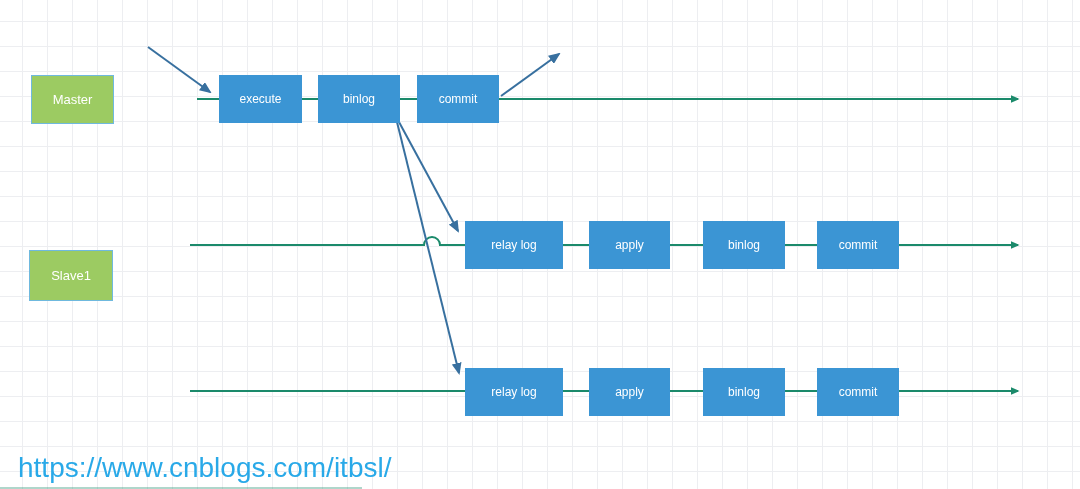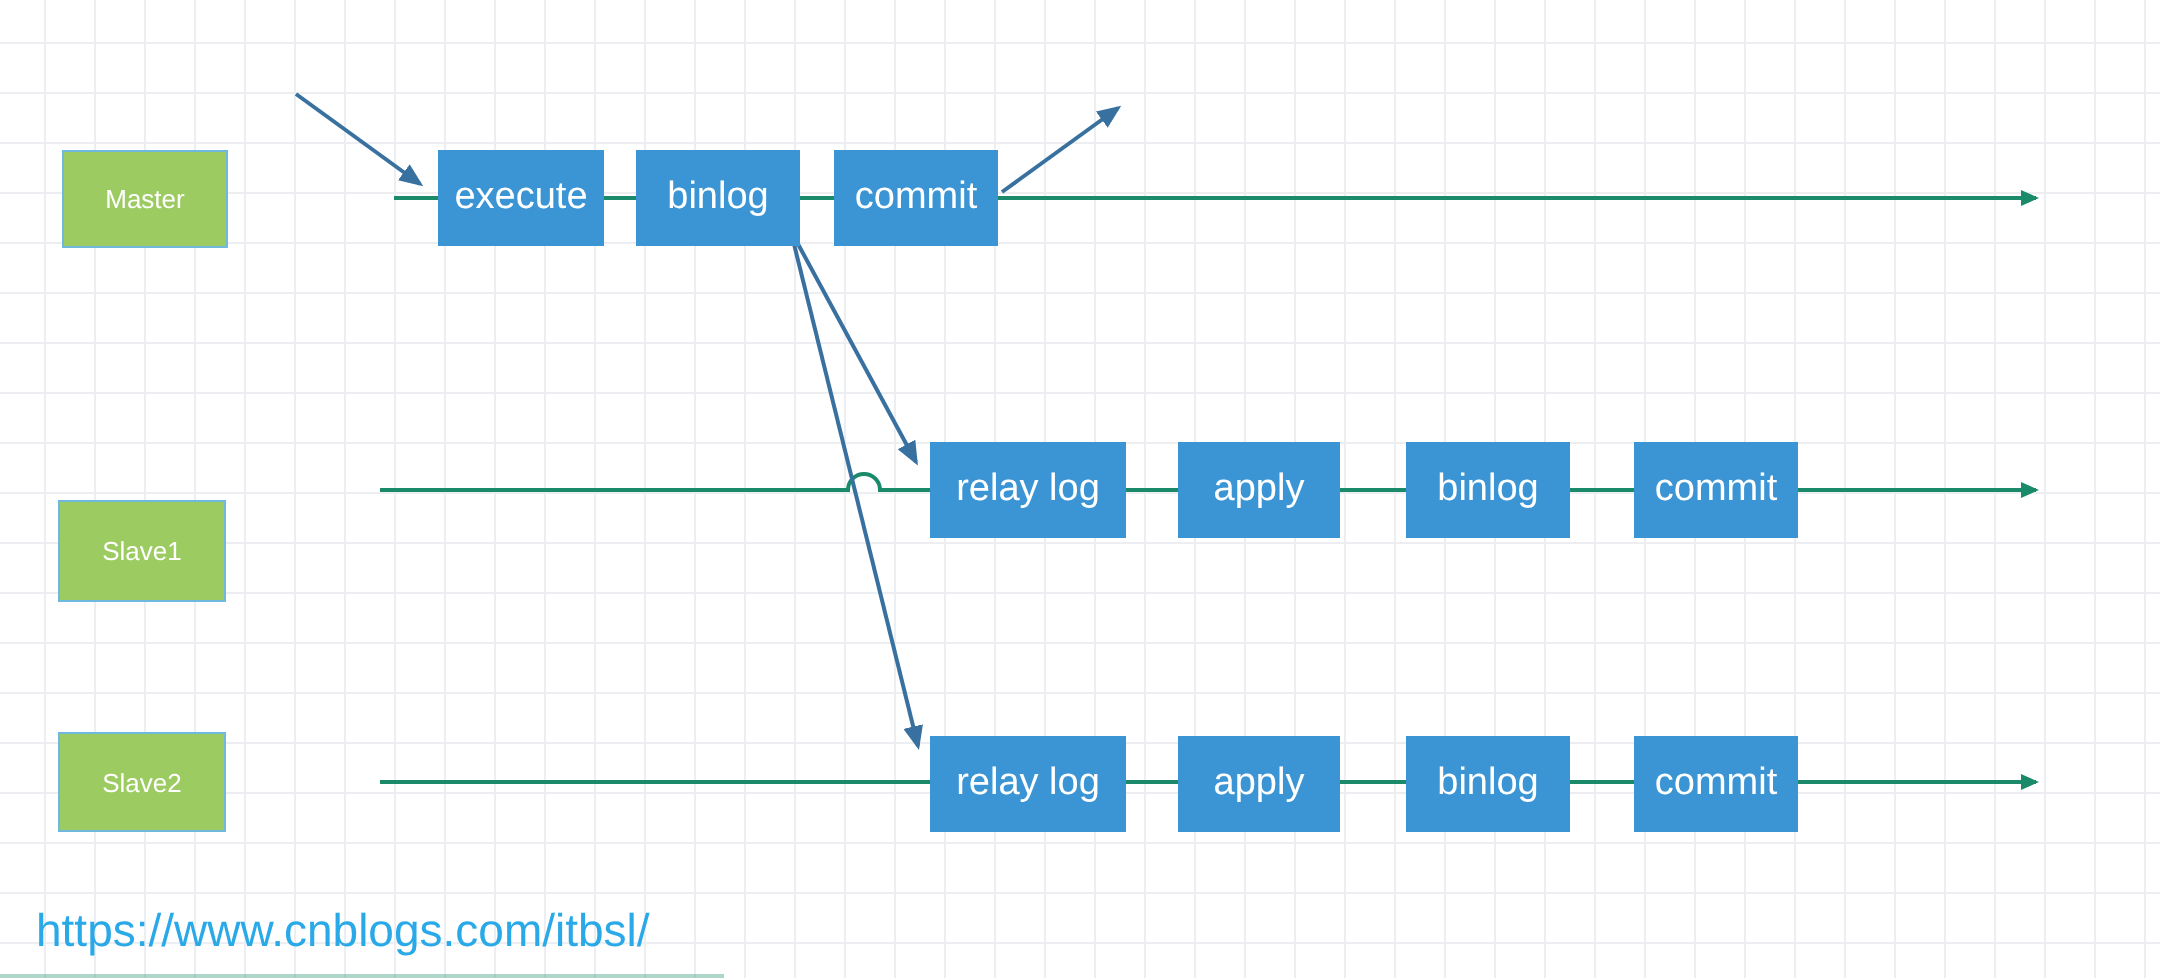--- a/index.html
+++ b/index.html
@@ -20,31 +20,31 @@
   }
   .node{
     position:absolute;
     display:flex;align-items:center;justify-content:center;
     color:#ffffff;
     box-sizing:border-box;
     font-weight:normal;
   }
   .step{
     background:#3b95d4;
-    font-size:19px;
+    font-size:12px;
   }
   .lane{
     background:#9ccb62;
     border:1px solid #6fb9de;
     font-size:13px;
   }
   .caption{
     position:absolute;
     color:#29a9e8;
-    font-size:23px;
+    font-size:28px;
     white-space:nowrap;
   }
 </style>
 </head>
 <body>
 
 <div class="canvas">
 
   <svg class="connector-layer" width="1080" height="489" viewBox="0 0 1080 489" xmlns="http://www.w3.org/2000/svg">
     <defs>
@@ -66,23 +66,20 @@
     <path d="M397,122 L459,373" stroke="#38709f" stroke-width="2" fill="none" marker-end="url(#blue-arrow)"></path>
 
     <rect x="0" y="487" width="362" height="2" fill="#1b8a6b" opacity="0.35"></rect>
   </svg>
 
   <div class="node lane" style="left:31px;top:75px;width:83px;height:49px;">
     <span>Master</span>
   </div>
   <div class="node lane" style="left:29px;top:218px;width:84px;height:51px;margin-top:32px;">
     <span>Slave1</span>
-  </div>
-  <div class="node lane" style="left:29px;top:366px;width:84px;height:50px;">
-    <span>Slave2</span>
   </div>
 
   <div class="node step" style="left:219px;top:75px;width:83px;height:48px;">
     <span>execute</span>
   </div>
   <div class="node step" style="left:318px;top:75px;width:82px;height:48px;">
     <span>binlog</span>
   </div>
   <div class="node step" style="left:417px;top:75px;width:82px;height:48px;">
     <span>commit</span>

